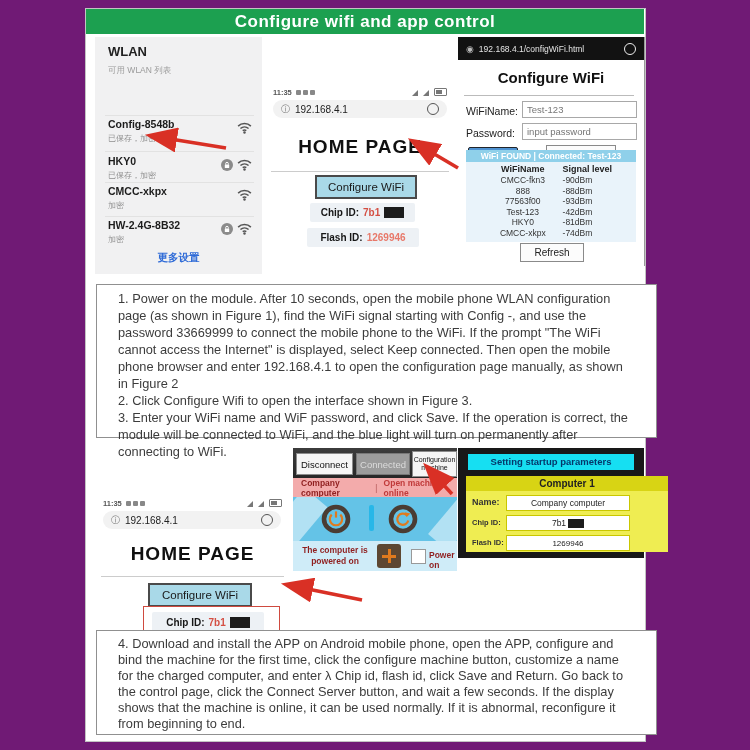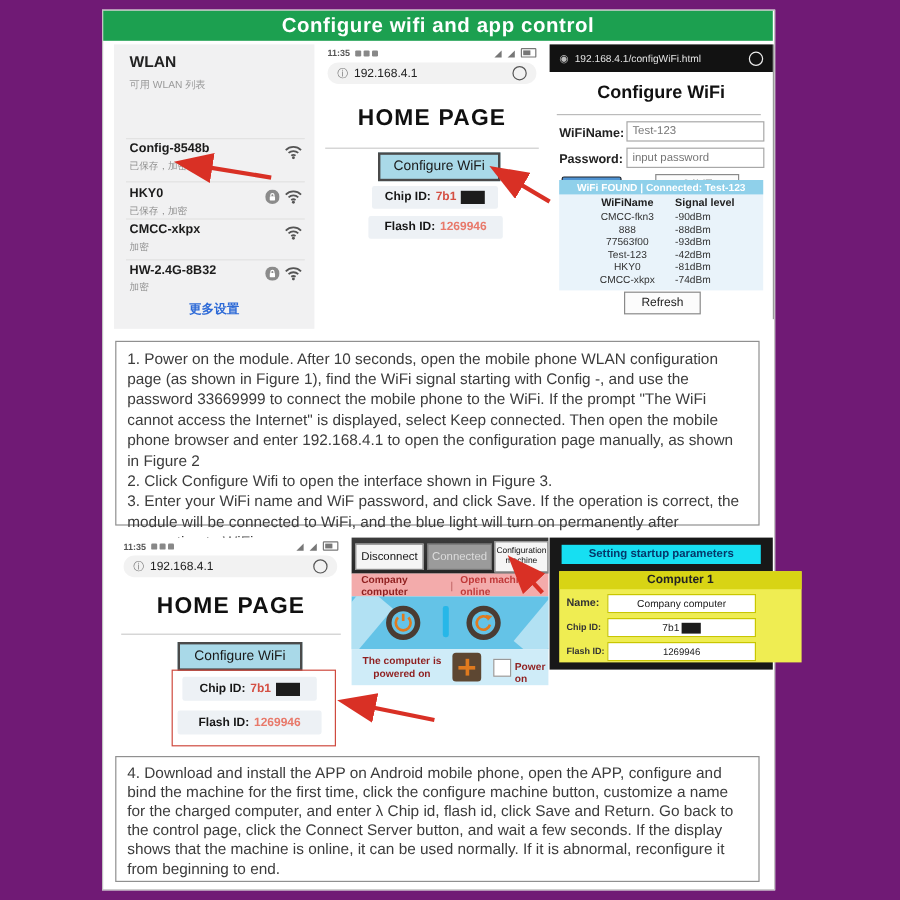--- a/index.html
+++ b/index.html
@@ -12,21 +12,21 @@
   .wlan-title{position:absolute;left:13px;top:7px;font-size:13px;font-weight:bold;color:#222;}
   .wlan-sub{position:absolute;left:13px;top:28px;font-size:8.5px;color:#9a9a9a;}
   .net{position:absolute;left:13px;right:8px;height:32px;}
   .net-name{font-size:10.5px;font-weight:bold;color:#1c1c1c;}
   .net-name.blue{color:#3a7bd5;}
   .net-sub{font-size:8px;color:#8f8f8f;margin-top:3px;}
   .net-icons{position:absolute;right:2px;top:2px;display:flex;align-items:center;gap:4px;}
   .net-sep{position:absolute;left:10px;right:8px;height:1px;background:#e2e2e2;}
   .more-link{position:absolute;left:0;right:0;top:214px;text-align:center;font-size:10.5px;font-weight:bold;color:#2f6bd7;}
   
-  .browser{position:absolute;background:#fff;}
+  .browser{position:absolute;background:#fff;margin-top:48px;}
   .statusbar{position:absolute;left:8px;right:8px;top:3px;height:10px;font-size:7.5px;color:#555;}
   .statusbar .time{font-weight:bold;}
   .st-ic{display:inline-block;width:5px;height:5px;background:#888;margin-left:2px;border-radius:1px;}
   .sig-tri{display:inline-block;width:0;height:0;border-left:6px solid transparent;border-bottom:6px solid #777;margin-left:3px;}
   .battery{display:inline-block;width:11px;height:6px;border:1px solid #777;border-radius:1px;margin-left:3px;position:relative;top:0px;}
   .battery i{display:block;width:6px;height:4px;background:#777;margin:1px 0 0 1px;}
   .right-ics{position:absolute;right:0;top:0;}
   .url-pill{position:absolute;height:18px;border-radius:10px;background:#f2f2f2;display:flex;align-items:center;padding:0 8px;}
   .url-pill .info{font-size:9px;color:#777;margin-right:5px;}
   .url-text{font-size:10px;color:#222;flex:1;}
@@ -42,37 +42,37 @@
   .redact{display:inline-block;width:20px;height:11px;background:#1c1c1c;}
   .red-box{position:absolute;border:1.5px solid #cf4a3f;}
   
   .cfg{position:absolute;left:458px;top:37px;width:186px;height:229px;background:#fff;border-right:1px solid #999;}
   .black-bar{position:absolute;left:0;top:0;width:100%;height:23px;background:#121212;display:flex;align-items:center;padding:0 8px;box-sizing:border-box;}
   .black-bar .tgt{color:#bbb;font-size:9px;margin-right:5px;}
   .black-url{color:#e4e4e4;font-size:8.5px;flex:1;}
   .white-ring{width:10px;height:10px;border:1.5px solid #eee;border-radius:50%;}
   .cfg-title{position:absolute;left:0;right:0;top:32px;text-align:center;font-size:15px;font-weight:800;color:#111;}
   .cfg-hr{position:absolute;left:6px;right:10px;top:58px;height:1px;background:#bbb;}
-  .f-label{position:absolute;font-size:10.5px;font-weight:bold;color:#222;}
+  .f-label{position:absolute;font-size:10.5px;font-weight:normal;color:#222;}
   .f-input{position:absolute;height:15px;border:1px solid #a8a8a8;background:#fff;font-size:9.5px;color:#777;
     font-family:"Liberation Sans",sans-serif;padding:0 4px;box-sizing:content-box;}
   .hp-btn{position:absolute;background:#4f93d2;border:1.5px solid #20242a;border-radius:2px;font-size:8px;font-weight:bold;color:#0d1540;
     display:flex;align-items:center;justify-content:center;}
   .save-btn{position:absolute;background:#fcfcfc;border:1px solid #8a8a8a;font-size:10px;color:#222;
     display:flex;align-items:center;justify-content:center;}
   .wtable{position:absolute;left:8px;top:113px;width:170px;height:92px;background:#e9f3fa;}
   .wt-head{height:12px;background:#8fd0ea;color:#fff;font-size:8.5px;font-weight:bold;text-align:center;line-height:12px;}
   .wt-cols{display:flex;height:13px;font-size:9px;font-weight:bold;color:#222;align-items:center;}
   .wt-row{display:flex;height:10.5px;font-size:8.5px;color:#333;align-items:center;}
   .wt-c1{width:52%;text-align:center;padding-left:17px;} .wt-c2{width:48%;text-align:left;}
   .refresh-btn{position:absolute;left:62px;top:206px;width:62px;height:17px;background:#fcfcfc;border:1px solid #8a8a8a;
     font-size:10px;color:#222;display:flex;align-items:center;justify-content:center;}
   
   .instr{position:absolute;left:96px;width:517px;border:1.5px solid #909090;background:#fff;
-    font-size:12.8px;color:#3c3c3c;padding:5px 9px;white-space:pre-line;}
+    font-size:12.8px;color:#3c3c3c;padding:5px 21px;white-space:pre-line;}
   
   .app{position:absolute;left:293px;top:448px;width:164px;height:123px;}
   .app-top{position:absolute;left:0;top:0;width:100%;height:30px;background:linear-gradient(#3c3c3c,#262626);}
   .app-btn{position:absolute;border:1px solid #8a8a8a;display:flex;align-items:center;justify-content:center;text-align:center;}
   .pink-bar{position:absolute;left:0;top:30px;width:100%;height:19px;background:#f3abab;display:flex;align-items:center;
     font-size:8.5px;font-weight:bold;}
   .blue-area{position:absolute;left:0;top:49px;width:100%;height:44px;background:#64c3e7;overflow:hidden;}
   .deco{position:absolute;background:rgba(255,255,255,.5);transform:rotate(40deg);}
   .cyanbar{position:absolute;left:76px;top:8px;width:5px;height:26px;background:#27b7e8;border-radius:2px;}
   .light-strip{position:absolute;left:0;top:93px;width:100%;height:30px;background:#cfecf8;}

